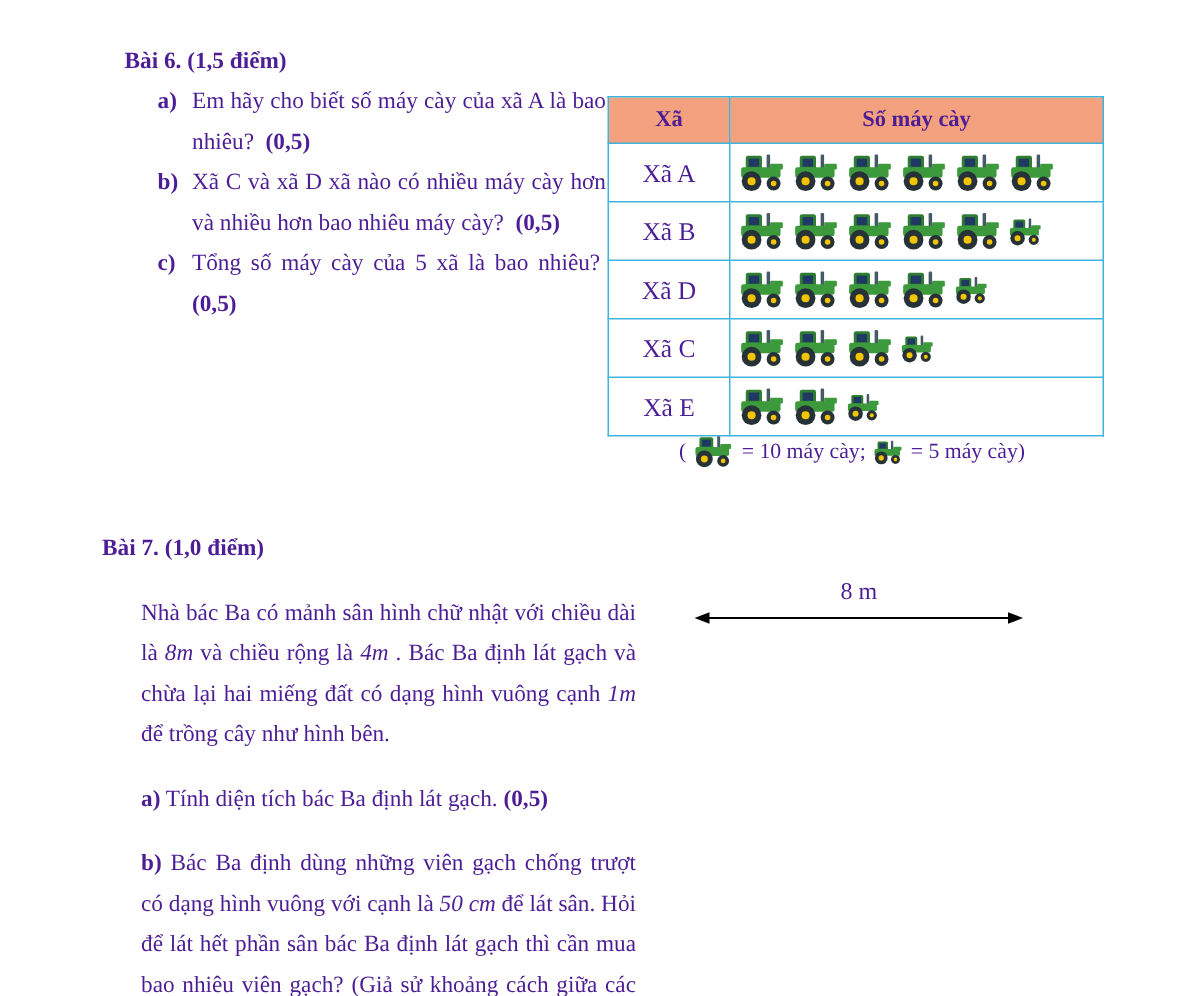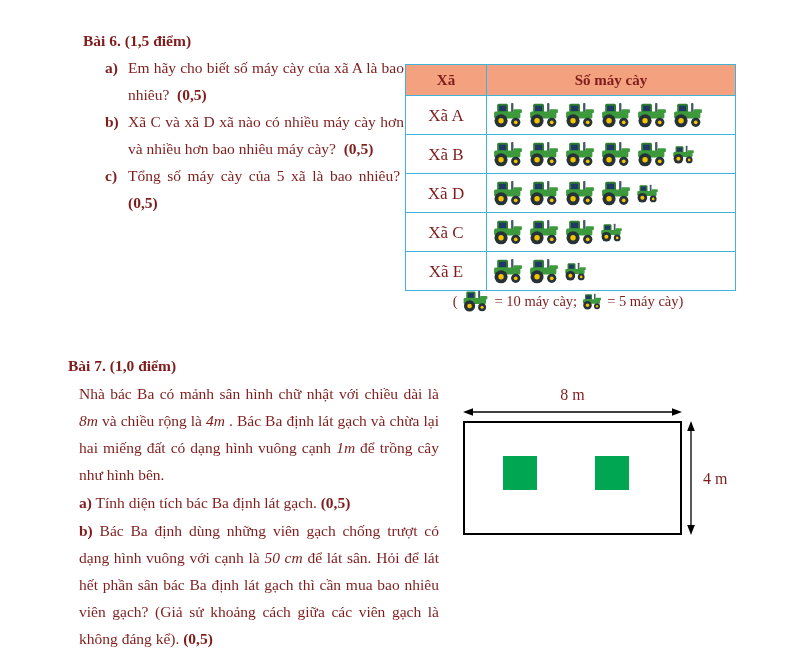--- a/index.html
+++ b/index.html
@@ -1,19 +1,19 @@
 <!DOCTYPE html>
 <html style="--table-header-bg: #F3A17E; --table-border: #3FB3DC; --square-green: #00A651;"><head>
 <meta charset="utf-8">
 <style>
   html,body{margin:0;padding:0;background:#fff;}
   .page{
     position:relative;width:789px;height:664px;background:#ffffff;
     font-family:"Liberation Serif","DejaVu Serif",serif;
-    color:#7f1d1d;font-size:15.5px;line-height:27px;overflow:hidden;
+    color:#4c1d95;font-size:15.5px;line-height:27px;overflow:hidden;
   }
   .seg-math{font-style:italic;}
   .seg-bold{font-weight:bold;}
 
   
   .ex6-text{position:absolute;left:78px;top:27px;width:326px;}
   .ex-title{font-weight:bold;margin:0;}
   .ex6-text .ex-title{margin-left:5px;}
   .ex-intro{margin:0;text-align:justify;}
   .q-row{display:flex;padding-left:27px;}
@@ -38,21 +38,21 @@
   
   .legend{
     position:absolute;left:415px;top:289px;width:306px;
     display:flex;align-items:center;justify-content:center;gap:4px;
     font-size:14.5px;line-height:24px;
   }
 
   
   .ex7-text{position:absolute;left:68px;top:352px;width:372px;}
   .ex7-body{padding-left:10px;}
-  .ex7-body p{margin:1px;text-align:justify;}
+  .ex7-body p{margin:16px;text-align:justify;}
 
   
   .ex7-diagram{position:absolute;left:463px;top:386px;}
   .d-width-label{width:219px;text-align:center;font-size:16px;line-height:18px;margin-bottom:2px;}
   .d-harrow{display:block;margin-bottom:3px;}
   .d-row{display:flex;align-items:stretch;}
   .yard-rect{position:relative;width:215px;height:110px;border:2px solid #000;background:#fff;box-sizing:content-box;}
   .green-square{position:absolute;width:34px;height:34px;top:33px;background:var(--square-green,#00A651);}
   .sq1{left:38px;}
   .sq2{left:130px;}
@@ -481,27 +481,15 @@
     </div>
   </section>
 
   <div class="ex7-diagram">
     <div class="d-width-label">8 m</div>
     <svg class="d-harrow" width="219" height="12" viewBox="0 0 219 12">
       <line x1="9" y1="6" x2="210" y2="6" stroke="#000" stroke-width="1.3"></line>
       <polygon points="0,6 10,2.2 10,9.8" fill="#000"></polygon>
       <polygon points="219,6 209,2.2 209,9.8" fill="#000"></polygon>
     </svg>
-    <div class="d-row">
-      <div class="yard-rect">
-        <div class="green-square sq1"></div>
-        <div class="green-square sq2"></div>
-      </div>
-      <svg class="d-varrow" width="12" height="114" viewBox="0 0 12 114">
-        <line x1="6" y1="9" x2="6" y2="105" stroke="#000" stroke-width="1.3"></line>
-        <polygon points="6,0 2.2,10 9.8,10" fill="#000"></polygon>
-        <polygon points="6,114 2.2,104 9.8,104" fill="#000"></polygon>
-      </svg>
-      <div class="d-height-label">4 m</div>
-    </div>
   </div>
 
 </div>
 
 </body></html>

